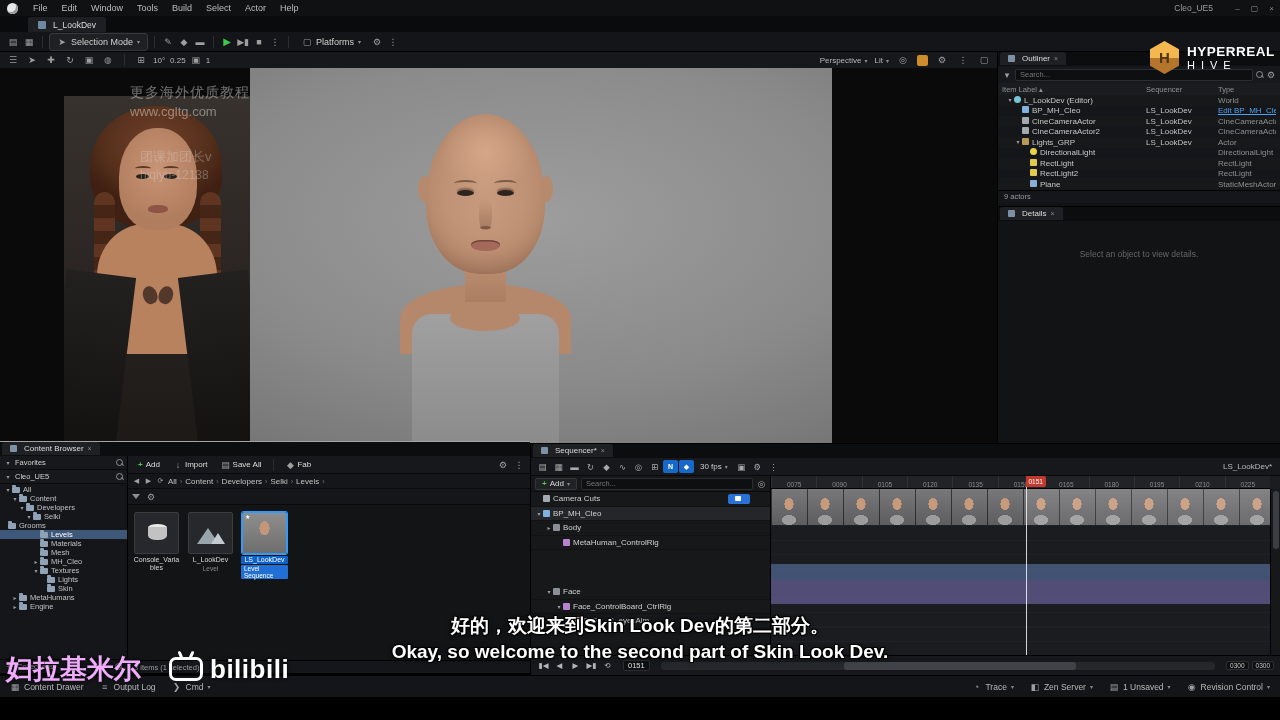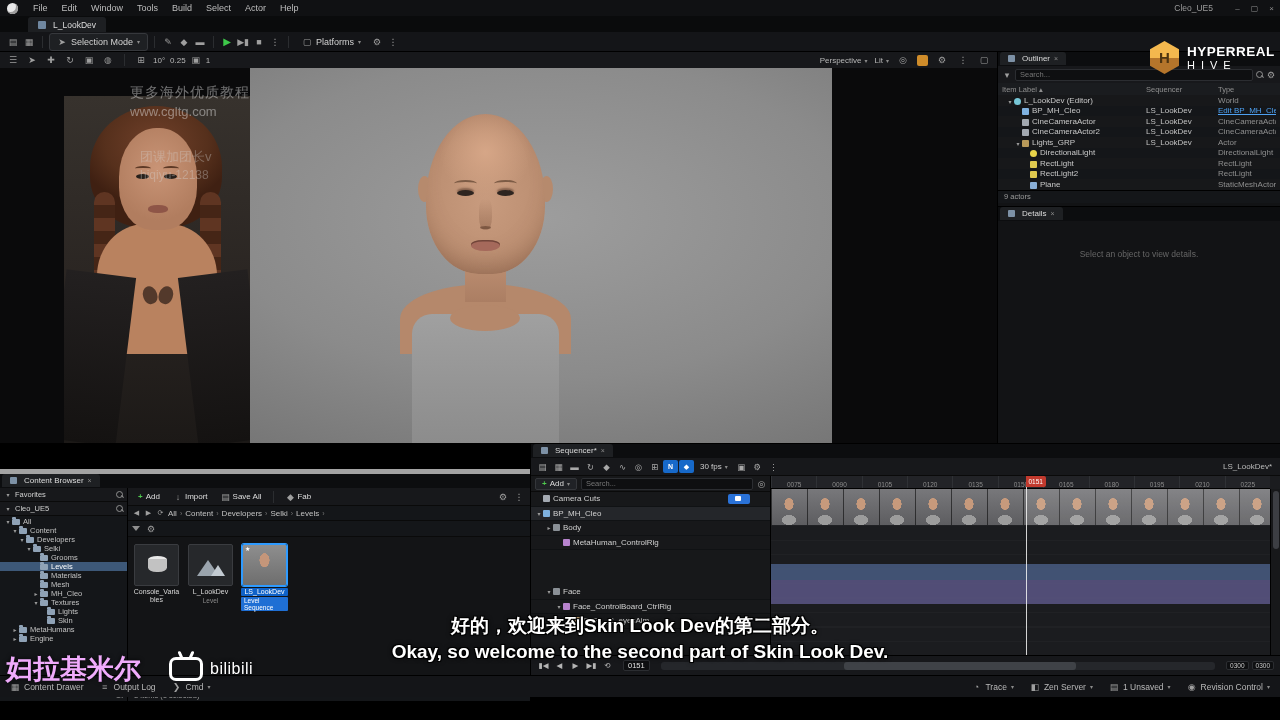--- a/index.html
+++ b/index.html
@@ -129,21 +129,21 @@
                border-radius:50%}
   .mag::after{content:"";position:absolute;left:5px;top:5px;width:3px;height:1px;background:#8f8f8f;
               transform:rotate(45deg)}
   .ol-search{height:17px;display:flex;align-items:center;gap:3px;padding:0 4px;background:#17181b}
   .ol-header{height:12px;display:flex;align-items:center;background:#1a1c1f;font-size:7.5px;
              color:#8f8f8f;padding:0 4px}
   .olc-label{flex:1}.olc-seq{width:72px}.olc-type{width:58px}
   .ol-rows .ol-row{height:10.5px;display:flex;align-items:center;font-size:8px;padding:0 4px}
   .ol-rows .ol-row:nth-of-type(odd){background:#17181a}
   .ol-rows .ol-row:nth-of-type(even){background:#141619}
-  .ol-name{flex:1;display:flex;align-items:flex-end;overflow:hidden;white-space:nowrap}
+  .ol-name{flex:1;display:flex;align-items:flex-start;overflow:hidden;white-space:nowrap}
   .tree-arrow{width:8px;font-size:6px;color:#9a9a9a;text-align:center;flex:none}
   .mi{width:7px;height:7px;border-radius:1px;margin-right:3px;flex:none;background:#8a9096}
   .mi-world{background:#76c6d6;border-radius:50%}
   .mi-actor{background:#7fb2e0}
   .mi-camera{background:#a3a9b1}
   .mi-folder{background:#b8995a}
   .mi-sun{background:#e8d44a;border-radius:50%}
   .mi-light{background:#dfc94f}
   .mi-mesh{background:#8ab0d8}
   .mi-component{background:#8a9096}
@@ -159,22 +159,22 @@
 
   
   .brand{position:absolute;left:1150px;top:41px;display:flex;align-items:center;gap:8px;z-index:40}
   .brand-hex{width:29px;height:33px;clip-path:polygon(50% 0,100% 25%,100% 75%,50% 100%,0 75%,0 25%);
              background:linear-gradient(180deg,#f4b84e 0 52%,#b5752b 52% 100%);display:flex;
              align-items:center;justify-content:center;font-weight:bold;font-size:15px;color:#4e3410}
   .brand-t1{font-size:13.5px;font-weight:bold;color:#fff;letter-spacing:.5px;line-height:15px}
   .brand-t2{font-size:11px;color:#fff;letter-spacing:6px;line-height:13px}
 
   
-  .cbrowser{position:absolute;left:0;top:469px;width:530px;height:232px;background:#121315;
-            border-top:5px solid #a3a3a3}
+  .cbrowser{position:absolute;left:0;top:441px;width:530px;height:232px;background:#121315;
+            border-top:1px solid #a3a3a3}
   .cb-body{position:absolute;left:0;top:14px;right:0;bottom:0;display:flex}
   .cb-side{width:128px;border-right:1px solid #000;background:#141619;display:flex;
            flex-direction:column;font-size:7.5px}
   .cb-side-head{height:14px;display:flex;align-items:center;gap:3px;padding:0 4px;background:#17181b;
                 border-bottom:1px solid #0a0a0a;color:#d0d0d0}
   .cb-tree{flex:1;padding-top:1px;overflow:hidden}
   .tree-row{height:9px;display:flex;align-items:center;color:#c2c2c2}
   .tree-row.sel{background:#3d5878;color:#fff}
   .folder{width:8px;height:6px;background:#8fa2b6;border-radius:1px;margin-right:3px;position:relative;flex:none}
   .folder::before{content:"";position:absolute;left:0;top:-2px;width:4px;height:2px;background:inherit;
@@ -300,21 +300,21 @@
         text-shadow:-1px -1px 0 #000,1px -1px 0 #000,-1px 1px 0 #000,1px 1px 0 #000,0 0 5px #000}
   .vlogo{position:absolute;left:6px;top:651px;display:flex;align-items:center;gap:28px;z-index:60;
          pointer-events:none}
   .vname{font-size:27px;font-weight:bold;color:#f0abfc;text-shadow:0 0 4px rgba(0,0,0,.9)}
   .bili{display:flex;align-items:center;gap:7px;color:#fff}
   .bili-tv{width:34px;height:24px;border:3px solid #fff;border-radius:7px;position:relative}
   .bili-tv::before,.bili-tv::after{content:"";position:absolute;top:-9px;width:3px;height:8px;
         background:#fff;border-radius:2px}
   .bili-tv::before{left:7px;transform:rotate(-25deg)}
   .bili-tv::after{right:7px;transform:rotate(25deg)}
-  .bili-text{font-size:16px;font-weight:normal;letter-spacing:.5px;text-shadow:0 0 4px rgba(0,0,0,.9)}
+  .bili-text{font-size:26px;font-weight:bold;letter-spacing:.5px;text-shadow:0 0 4px rgba(0,0,0,.9)}
 </style>
 </head>
 <body>
 
 <div class="stage">
 
   <div class="titlebar">
     <span class="ue-logo"></span>
     <span style="display:flex">
 
@@ -619,21 +619,21 @@
               <span class="folder"></span>
               <span>Developers</span>
             </div>
 
             <div class="tree-row" style="padding-left: 25px;">
               <span class="tree-arrow">▾</span>
               <span class="folder"></span>
               <span>Selki</span>
             </div>
 
-            <div class="tree-row" style="padding-left: 32px; align-items: center;">
+            <div class="tree-row" style=" align-items: center;">
               <span class="tree-arrow"></span>
               <span class="folder"></span>
               <span>Grooms</span>
             </div>
 
             <div class="tree-row sel" style="padding-left: 32px;">
               <span class="tree-arrow"></span>
               <span class="folder"></span>
               <span>Levels</span>
             </div>

